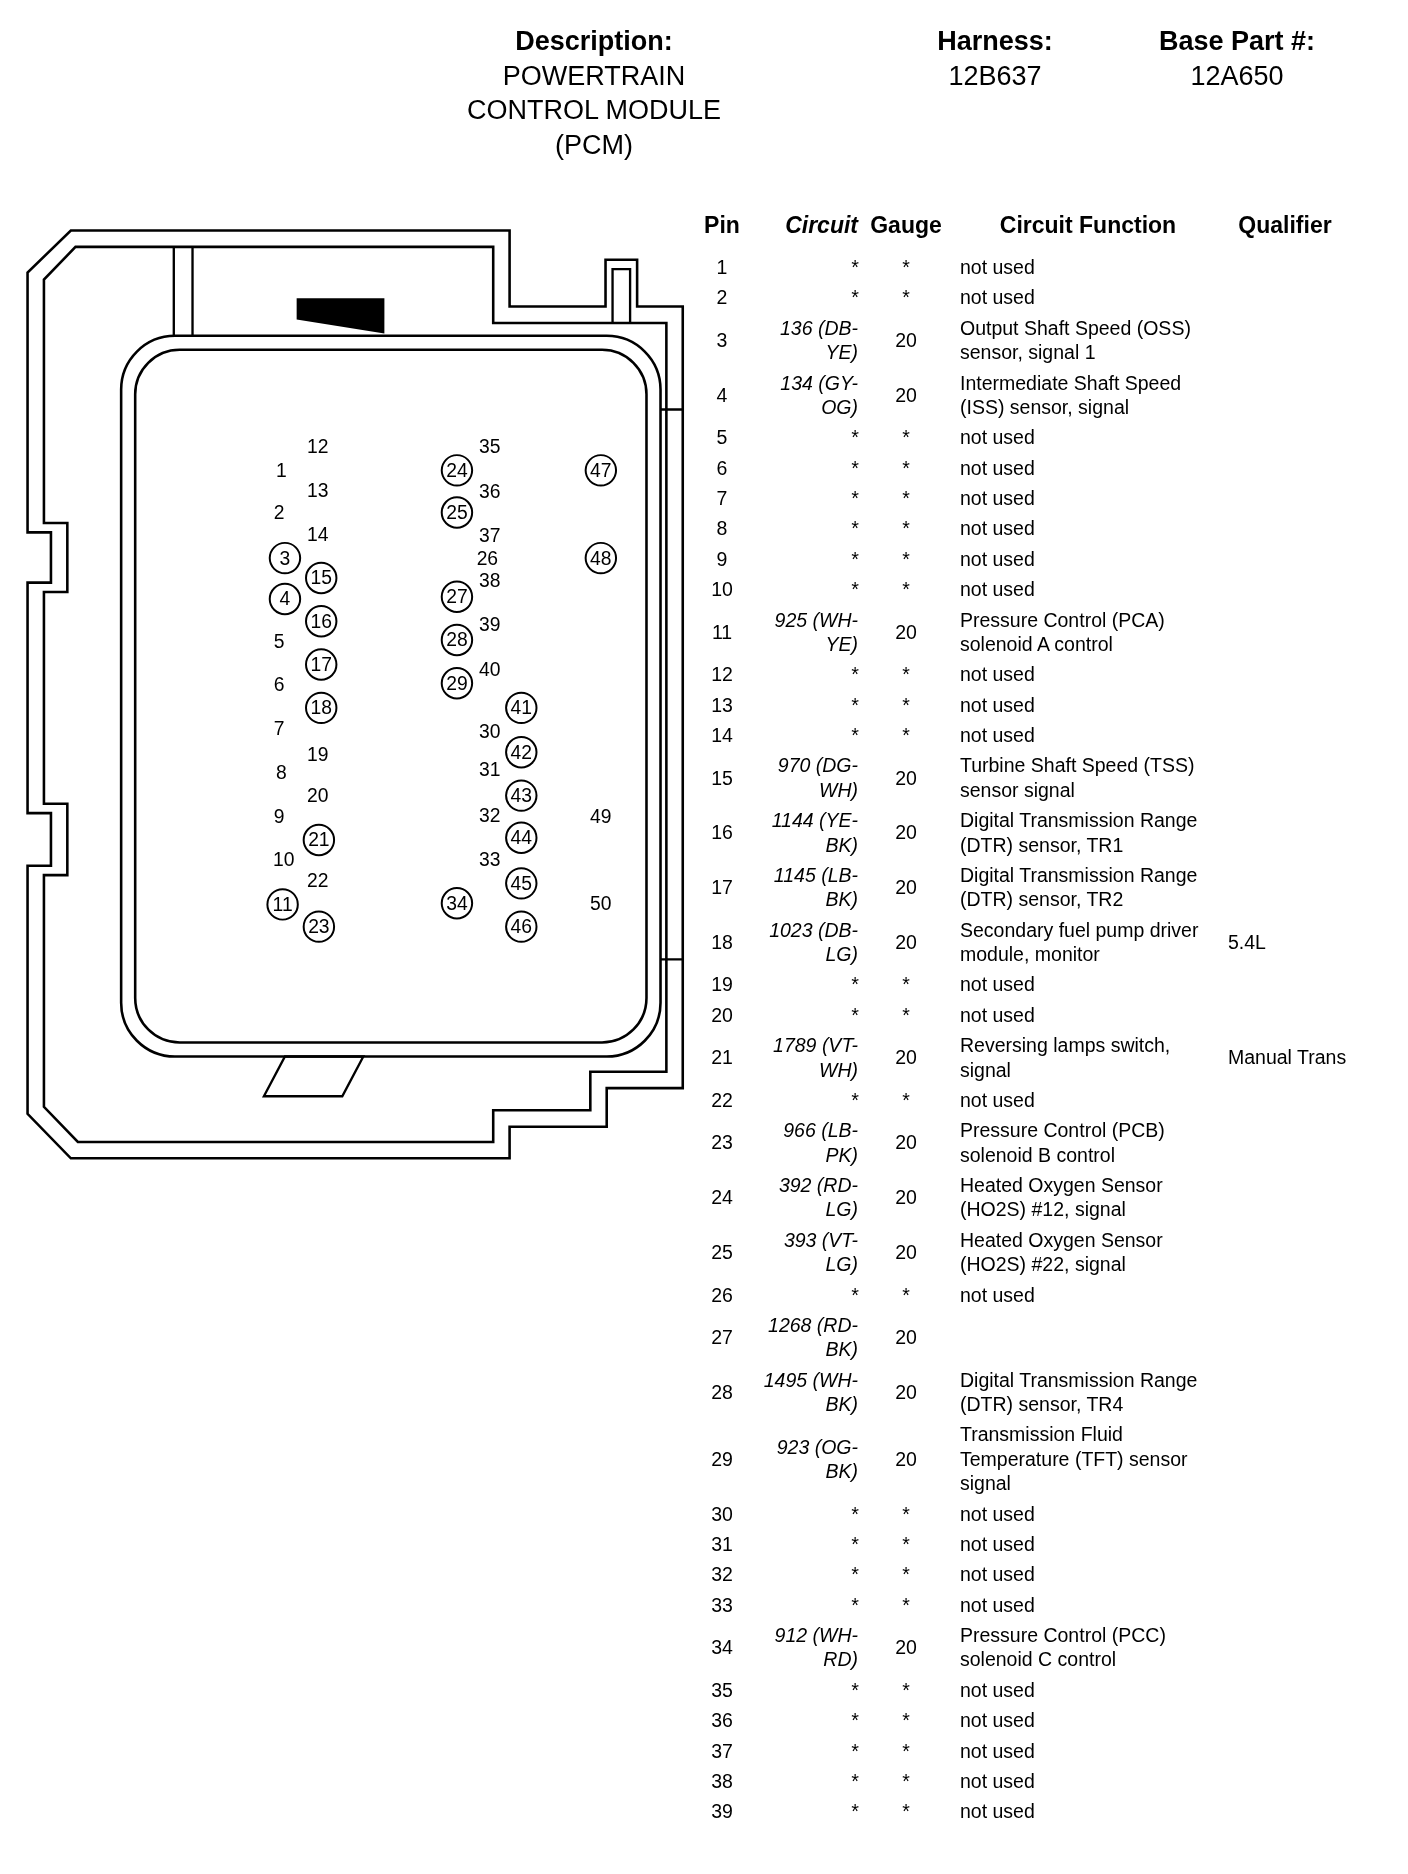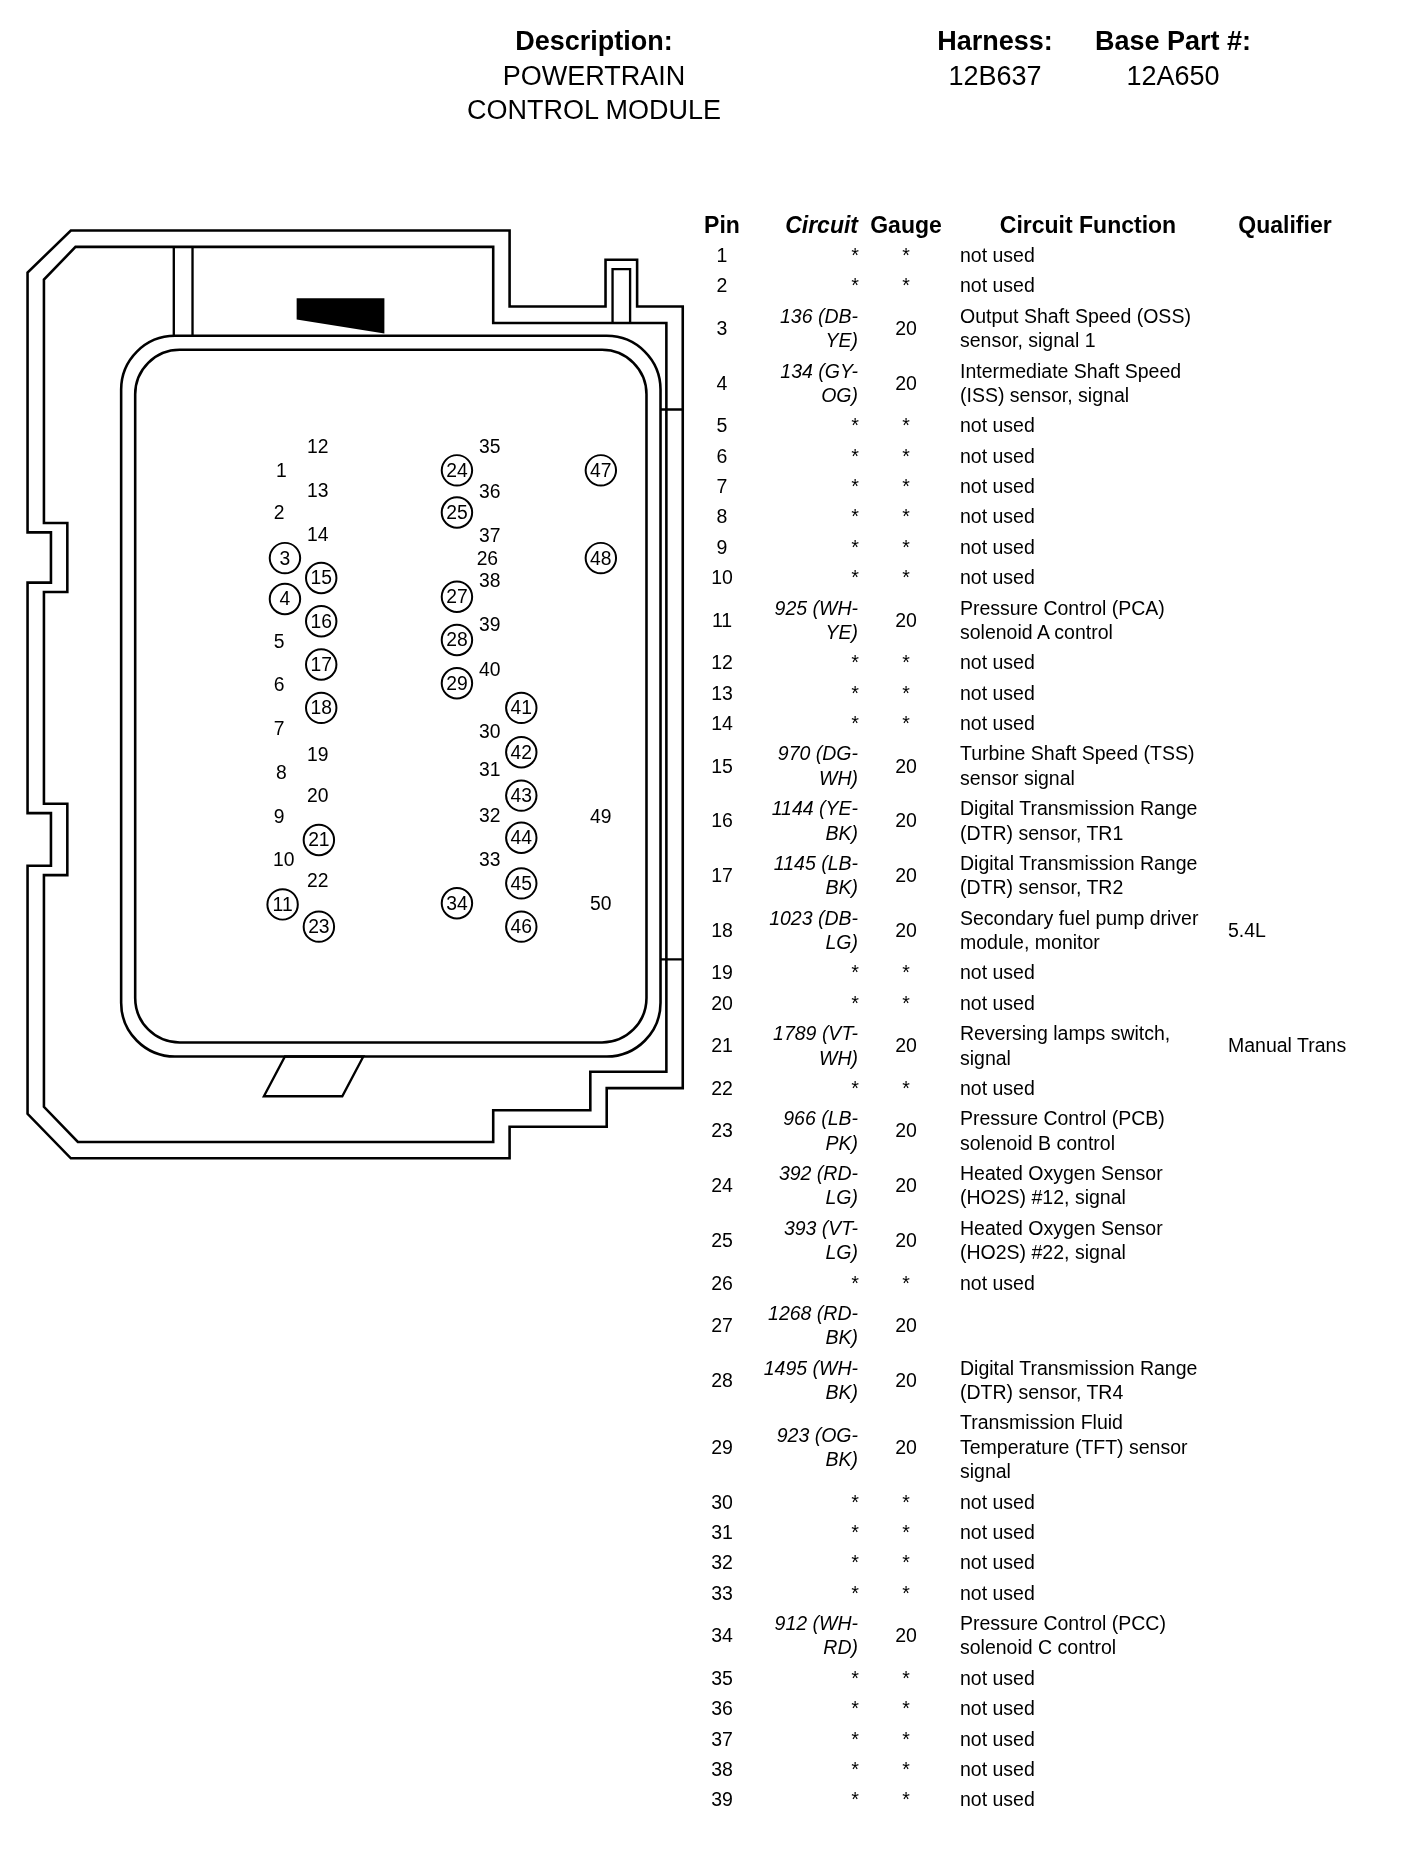--- a/index.html
+++ b/index.html
@@ -8,53 +8,54 @@
     font-family:"Liberation Sans", sans-serif;color:#000;
   }
   .page{position:absolute;inset:0;background:#fff;}
 
   
   .connector-title{position:absolute;left:18px;top:56px;font-size:34px;font-weight:bold;letter-spacing:.5px;}
   .hdr-block{position:absolute;top:24px;text-align:center;font-size:27px;line-height:1.28;}
   .hdr-label{font-weight:bold;}
   .desc-block{left:378px;width:432px;}
   .harness-block{left:898px;width:194px;}
-  .basepart-block{left:1056px;width:234px;}
+  .basepart-block{left:1120px;width:234px;}
 
   
   .diagram-wrap{position:absolute;left:10px;top:222px;width:702px;height:960px;}
   .outline{fill:none;stroke:#000;stroke-width:2.2;stroke-linejoin:miter;}
   .thin{fill:none;stroke:#000;stroke-width:2;}
   .filled{fill:#000;stroke:none;}
   .pin-circle{fill:none;stroke:#000;stroke-width:1.7;}
   .pin-label{font-family:"Liberation Sans",sans-serif;font-size:16.5px;text-anchor:middle;fill:#000;}
 
   
   .pin-table{position:absolute;left:690px;top:212px;width:665px;font-size:19.5px;}
-  .thead{display:flex;font-weight:bold;font-size:23px;margin-bottom:1px;}
+  .thead{display:flex;font-weight:bold;font-size:23px;margin-bottom:13px;}
   .row{display:flex;align-items:center;padding:3px 0;line-height:1.25;}
   .cell{box-sizing:border-box;}
   .col-pin{width:64px;text-align:center;flex:none;}
   .col-circuit{width:104px;text-align:right;flex:none;font-style:italic;}
   .col-gauge{width:96px;text-align:center;flex:none;}
   .col-func{width:268px;text-align:left;padding-left:6px;flex:none;}
   .col-qual{width:126px;text-align:left;padding-left:6px;flex:none;}
   .thead .col-func{text-align:center;padding-left:0;}
   .thead .col-qual{text-align:center;padding-left:0;}
 </style>
 </head>
 <body>
 
 <div class="page">
 
 
   <div class="hdr-block desc-block">
     <div class="hdr-label">Description:</div>
     <div>POWERTRAIN</div>
     <div>CONTROL MODULE</div>
+    <div>(PCM)</div>
   </div>
 
   <div class="hdr-block harness-block">
     <div class="hdr-label">Harness:</div>
     <div>12B637</div>
   </div>
 
   <div class="hdr-block basepart-block">
     <div class="hdr-label">Base Part #:</div>
     <div>12A650</div>

